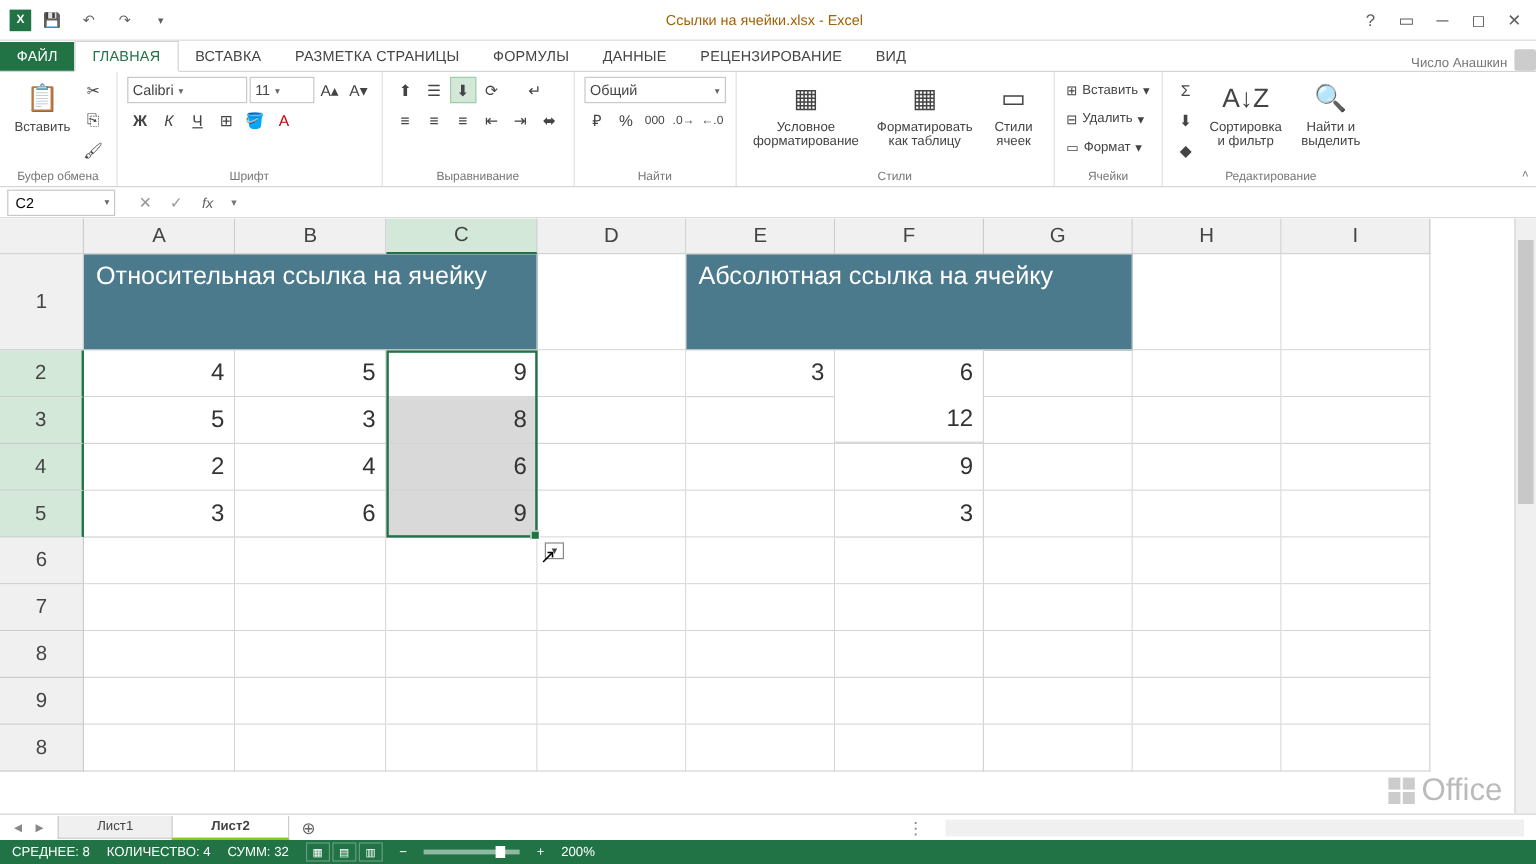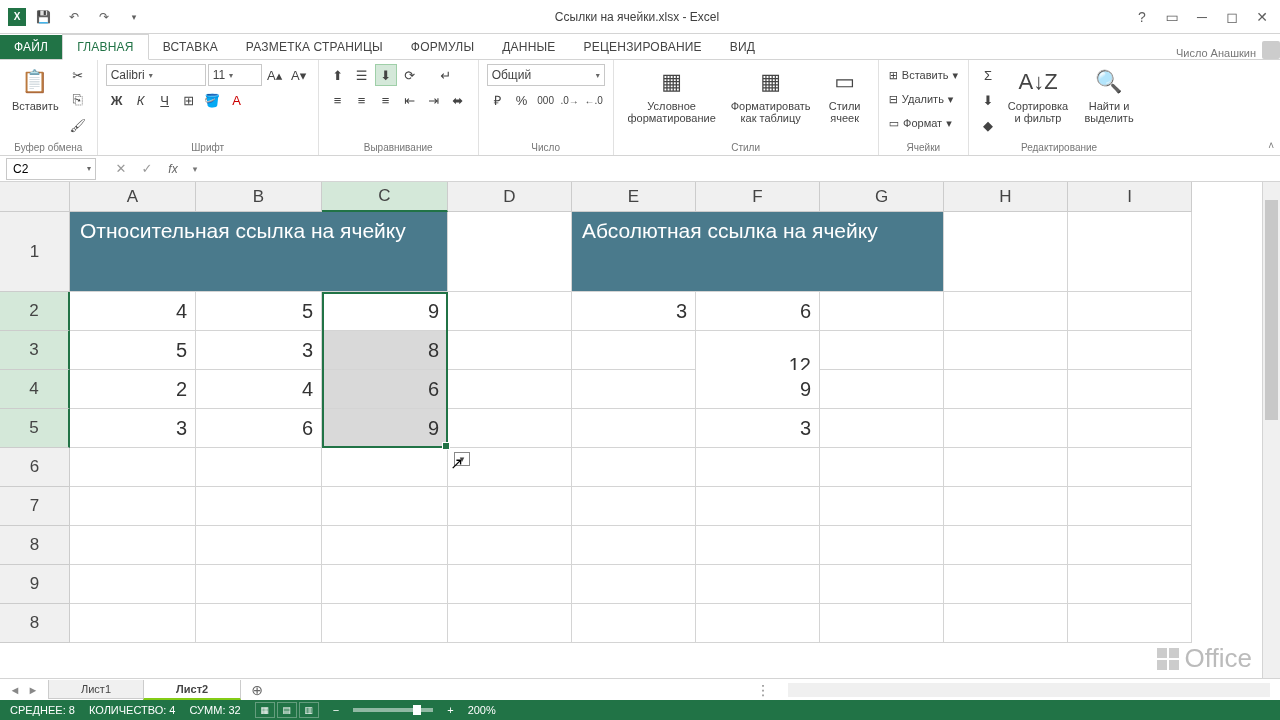--- a/index.html
+++ b/index.html
@@ -3,21 +3,21 @@
 <meta charset="utf-8">
 <style>
 * { margin: 0; padding: 0; box-sizing: border-box; font-family: 'Segoe UI', Tahoma, sans-serif; }
 body { width: 1280px; height: 720px; background: #fff; overflow: hidden; position: relative; font-size: 12px; }
 
 
 .titlebar { height: 34px; background: #fff; display: flex; align-items: center; border-bottom: 1px solid #d4d4d4; }
 .titlebar-left { display: flex; align-items: center; gap: 6px; padding-left: 8px; }
 .excel-icon { width: 18px; height: 18px; background: #217346; display: inline-flex; align-items: center; justify-content: center; color: #fff; font-weight: bold; font-size: 10px; }
 .qat-btn { width: 24px; height: 24px; display: inline-flex; align-items: center; justify-content: center; color: #5f5f5f; cursor: pointer; }
-.titlebar-center { flex: 1; text-align: center; color: #404040; font-size: 12px; }
+.titlebar-center { flex: 1; text-align: center; color: #a16207; font-size: 12px; }
 .titlebar-right { display: flex; align-items: center; gap: 2px; padding-right: 4px; }
 .sys-btn { width: 28px; height: 22px; display: inline-flex; align-items: center; justify-content: center; color: #5f5f5f; cursor: pointer; font-size: 14px; }
 .user-name { color: #777; font-size: 11px; margin-right: 6px; }
 .user-avatar { width: 18px; height: 18px; background: #ccc; border-radius: 2px; }
 
 
 .ribbon-tabs { height: 26px; background: #fff; display: flex; align-items: flex-end; border-bottom: 1px solid #d4d4d4; }
 .ribbon-tab { padding: 5px 14px; font-size: 12px; color: #444; cursor: pointer; text-transform: uppercase; letter-spacing: 0.2px; }
 .ribbon-tab.file { background: #217346; color: #fff; }
 .ribbon-tab.active { border: 1px solid #d4d4d4; border-bottom: 1px solid #fff; background: #fff; margin-bottom: -1px; color: #217346; }
@@ -203,21 +203,21 @@
           </span>
       </div>
       <div class="btn-row">
         <span class="small-btn">₽</span>
         <span class="small-btn">%</span>
         <span class="small-btn" style="font-size:10px;">000</span>
         <span class="small-btn" style="font-size:10px;">.0→</span>
         <span class="small-btn" style="font-size:10px;">←.0</span>
       </div>
     </div>
-    <div class="ribbon-group-label">Число</div>
+    <div class="ribbon-group-label">Найти</div>
   </div>
 
   <div class="ribbon-group">
     <div class="ribbon-group-content">
       <div class="big-btn" style="max-width:100px;">
         <span class="big-btn-icon">▦</span>
         <span>Условное форматирование</span>
       </div>
       <div class="big-btn" style="max-width:90px;">
         <span class="big-btn-icon">▦</span>
@@ -393,21 +393,21 @@
         <div class="cell hdr" style="left: 0px; top: 0px; width: 378px; height: 80px;">Относительная ссылка на ячейку</div>
         <div class="cell hdr" style="left: 502px; top: 0px; width: 372px; height: 80px;">Абсолютная ссылка на ячейку</div>
         <div class="cell num" style="left: 0px; top: 80px; width: 126px; height: 39px;">4</div>
         <div class="cell num" style="left: 126px; top: 80px; width: 126px; height: 39px;">5</div>
         <div class="cell num" style="left: 252px; top: 80px; width: 126px; height: 39px;">9</div>
         <div class="cell num" style="left: 502px; top: 80px; width: 124px; height: 39px;">3</div>
         <div class="cell num" style="left: 626px; top: 80px; width: 124px; height: 39px;">6</div>
         <div class="cell num" style="left: 0px; top: 119px; width: 126px; height: 39px;">5</div>
         <div class="cell num" style="left: 126px; top: 119px; width: 126px; height: 39px;">3</div>
         <div class="cell num selrange" style="left: 252px; top: 119px; width: 126px; height: 39px;">8</div>
-        <div class="cell num" style="left: 626px; top: 134px; width: 124px; height: 39px;">12</div>
+        <div class="cell num" style="left: 626px; top: 118px; width: 124px; height: 39px;">12</div>
         <div class="cell num" style="left: 0px; top: 158px; width: 126px; height: 39px;">2</div>
         <div class="cell num" style="left: 126px; top: 158px; width: 126px; height: 39px;">4</div>
         <div class="cell num selrange" style="left: 252px; top: 158px; width: 126px; height: 39px;">6</div>
         <div class="cell num" style="left: 626px; top: 158px; width: 124px; height: 39px;">9</div>
         <div class="cell num" style="left: 0px; top: 197px; width: 126px; height: 39px;">3</div>
         <div class="cell num" style="left: 126px; top: 197px; width: 126px; height: 39px;">6</div>
         <div class="cell num selrange" style="left: 252px; top: 197px; width: 126px; height: 39px;">9</div>
         <div class="cell num" style="left: 626px; top: 197px; width: 124px; height: 39px;">3</div>
         <div class="selection-border" style="left: 252px; top: 80px; width: 126px; height: 156px;"></div>
         <div class="autofill-icon" style="left: 384px; top: 240px;">▾</div>

